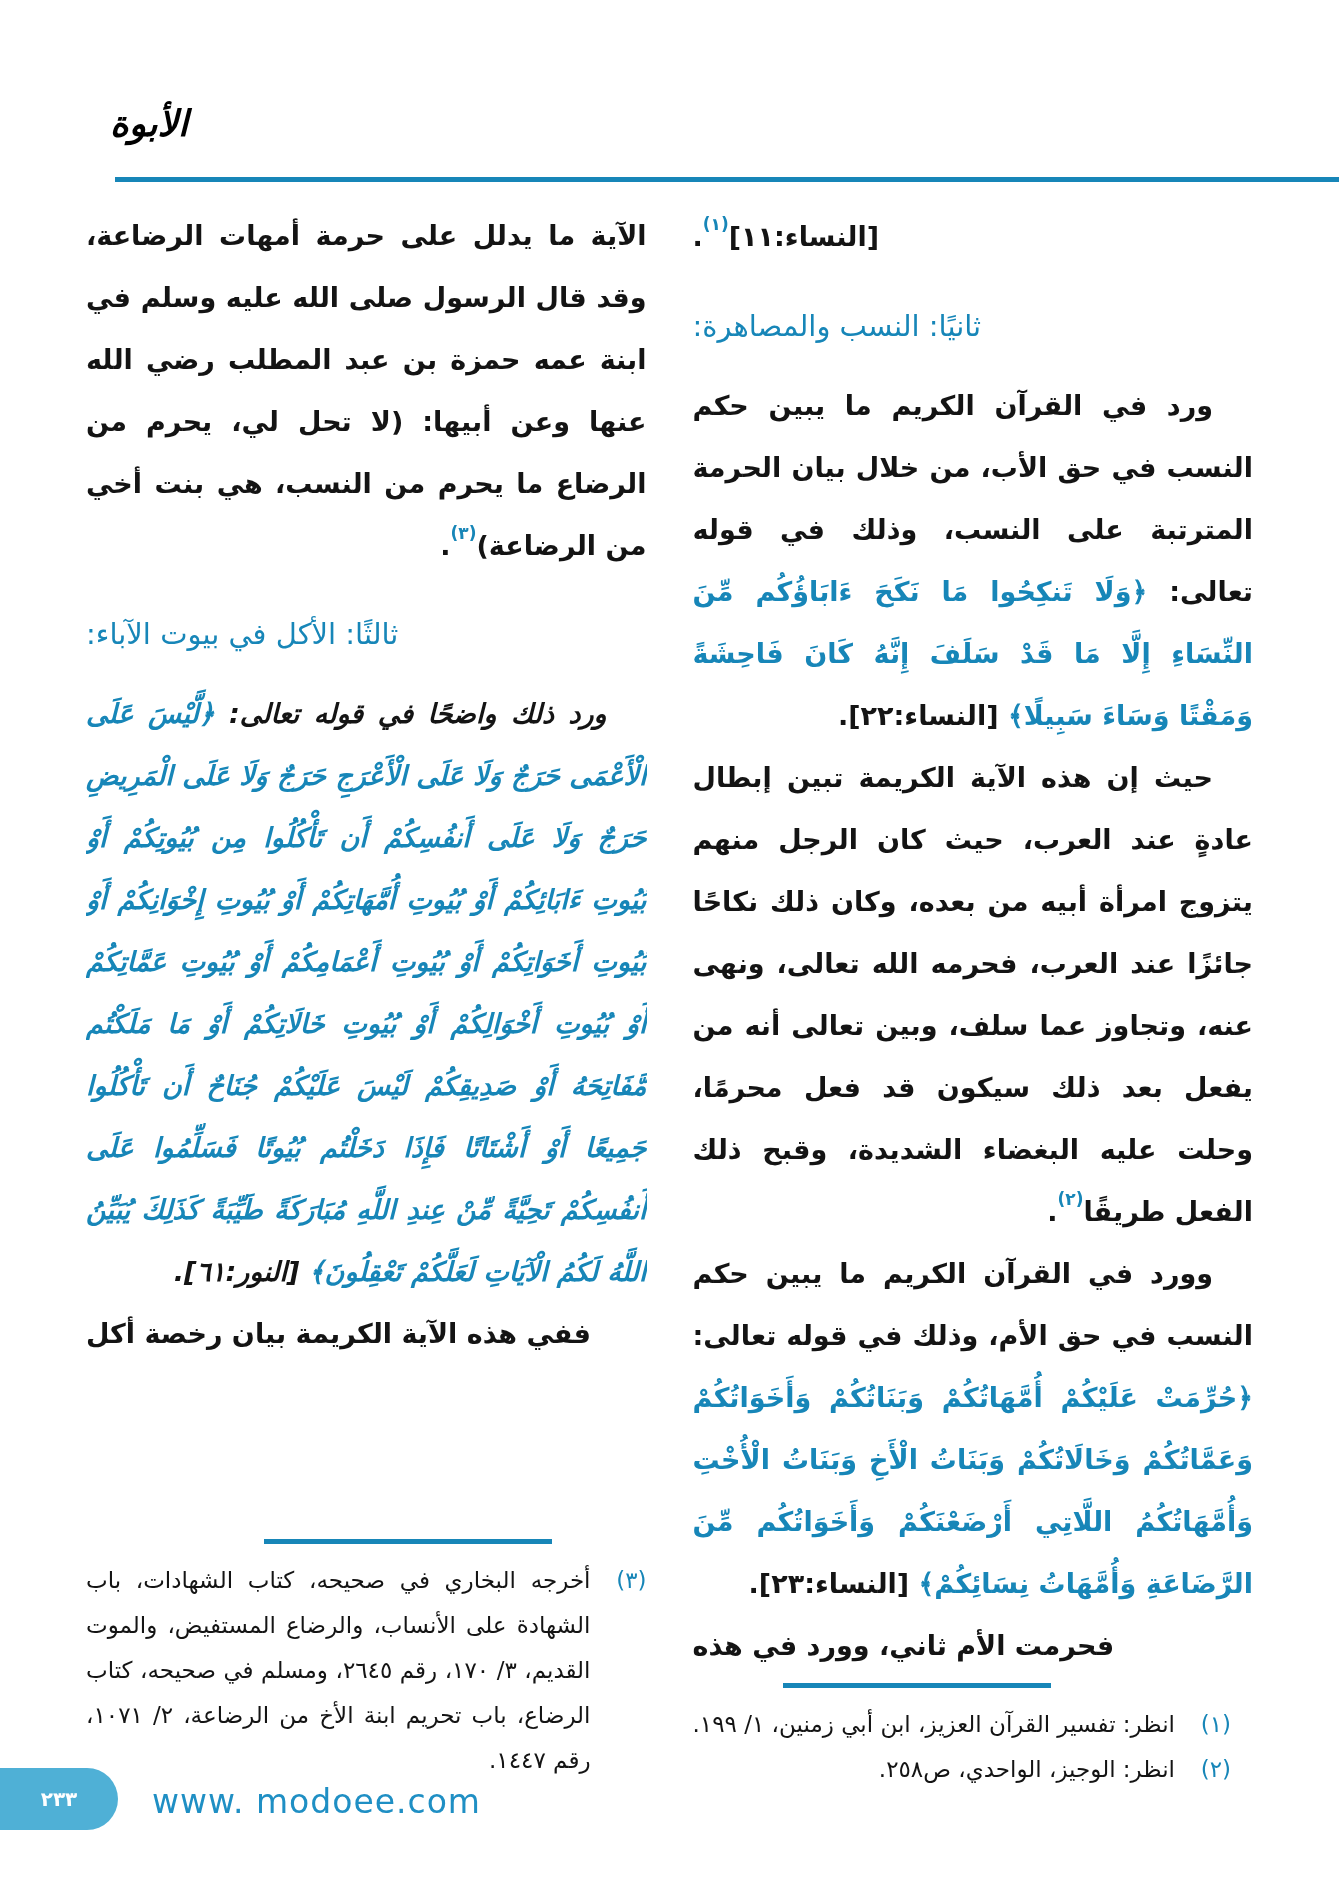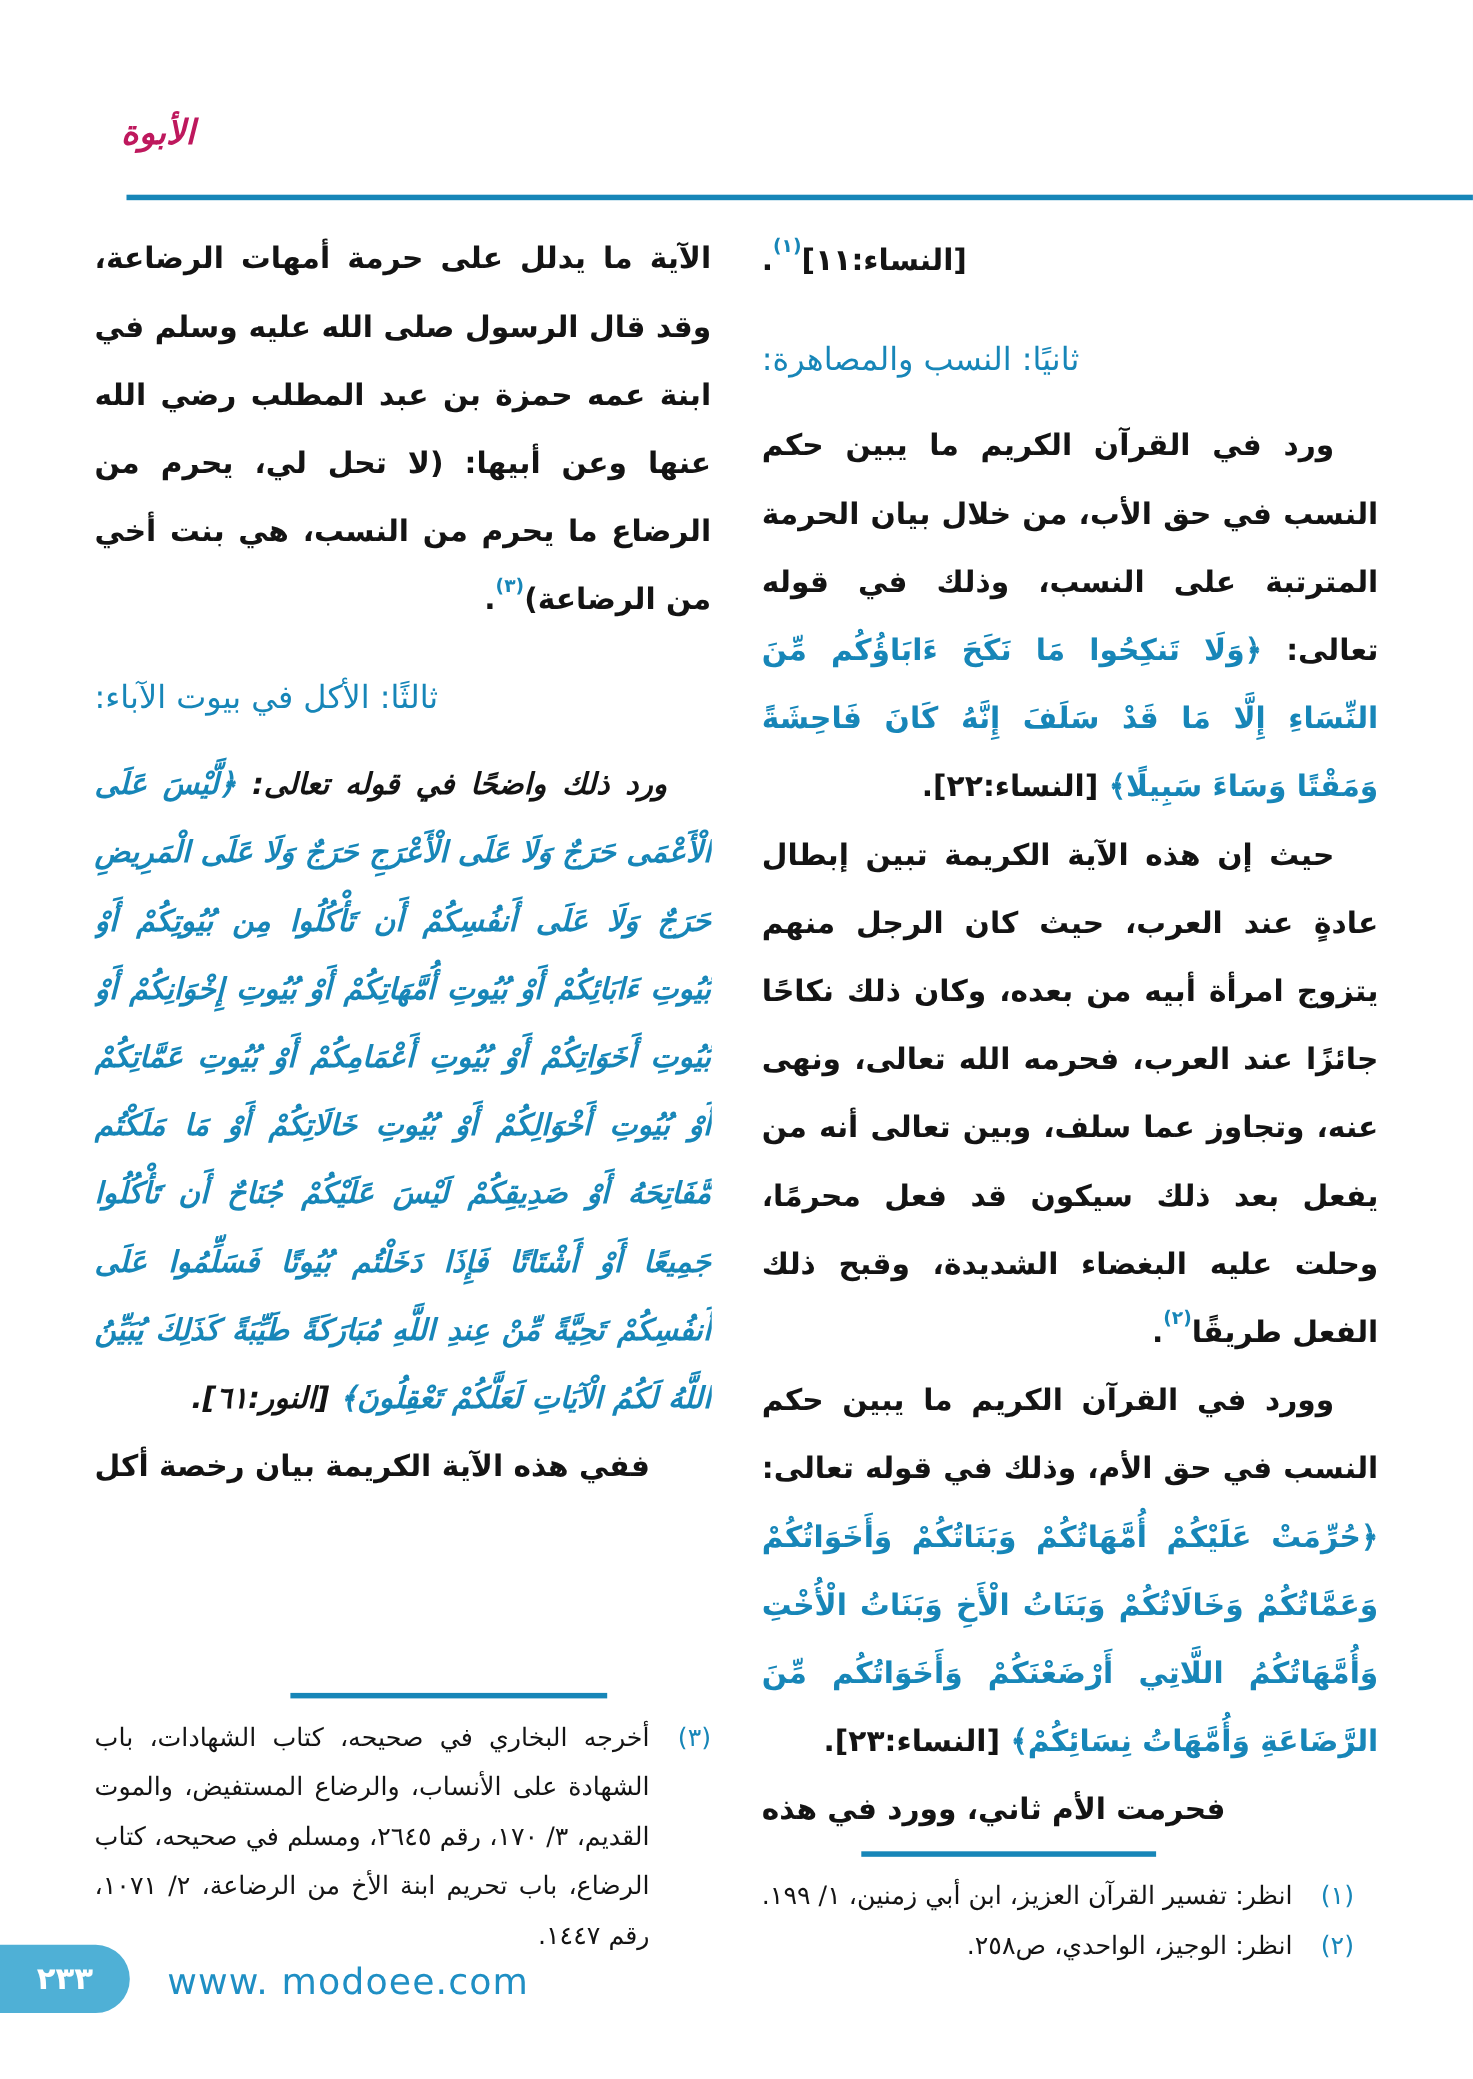--- a/index.html
+++ b/index.html
@@ -9,21 +9,21 @@
     margin:0 auto;
     background:#ffffff;
     direction:rtl;
     font-family:"DejaVu Sans", sans-serif;
     color:#141414;
     overflow:hidden;
   }
   
   .logo {
     position:absolute; left:110px; top:106px;
-    font-size:31px; font-weight:bold; color:#be185d;
+    font-size:36px; font-weight:bold; color:#000000;
     font-style:italic;
     line-height:1;
   }
   .header-rule {
     position:absolute; left:115px; right:0; top:177px;
     height:5px; background:#1786b8;
   }
   
   .columns {
     position:absolute; top:205px; left:86px; right:86px;
@@ -75,21 +75,21 @@
   }
   
   .page-badge {
     position:absolute; left:0; top:1768px;
     width:118px; height:62px;
     background:#4fb0d6;
     border-radius:0 31px 31px 0;
     display:flex; align-items:center; justify-content:center;
   }
   .page-badge span {
-    color:#ffffff; font-size:28px; font-weight:bold; line-height:1;
+    color:#ffffff; font-size:20px; font-weight:bold; line-height:1;
   }
   .website {
     position:absolute; left:152px; top:1782px;
     direction:ltr; font-size:33px; color:#1f8fc4;
     letter-spacing:1px;
   }
 </style>
 </head>
 <body>
 

